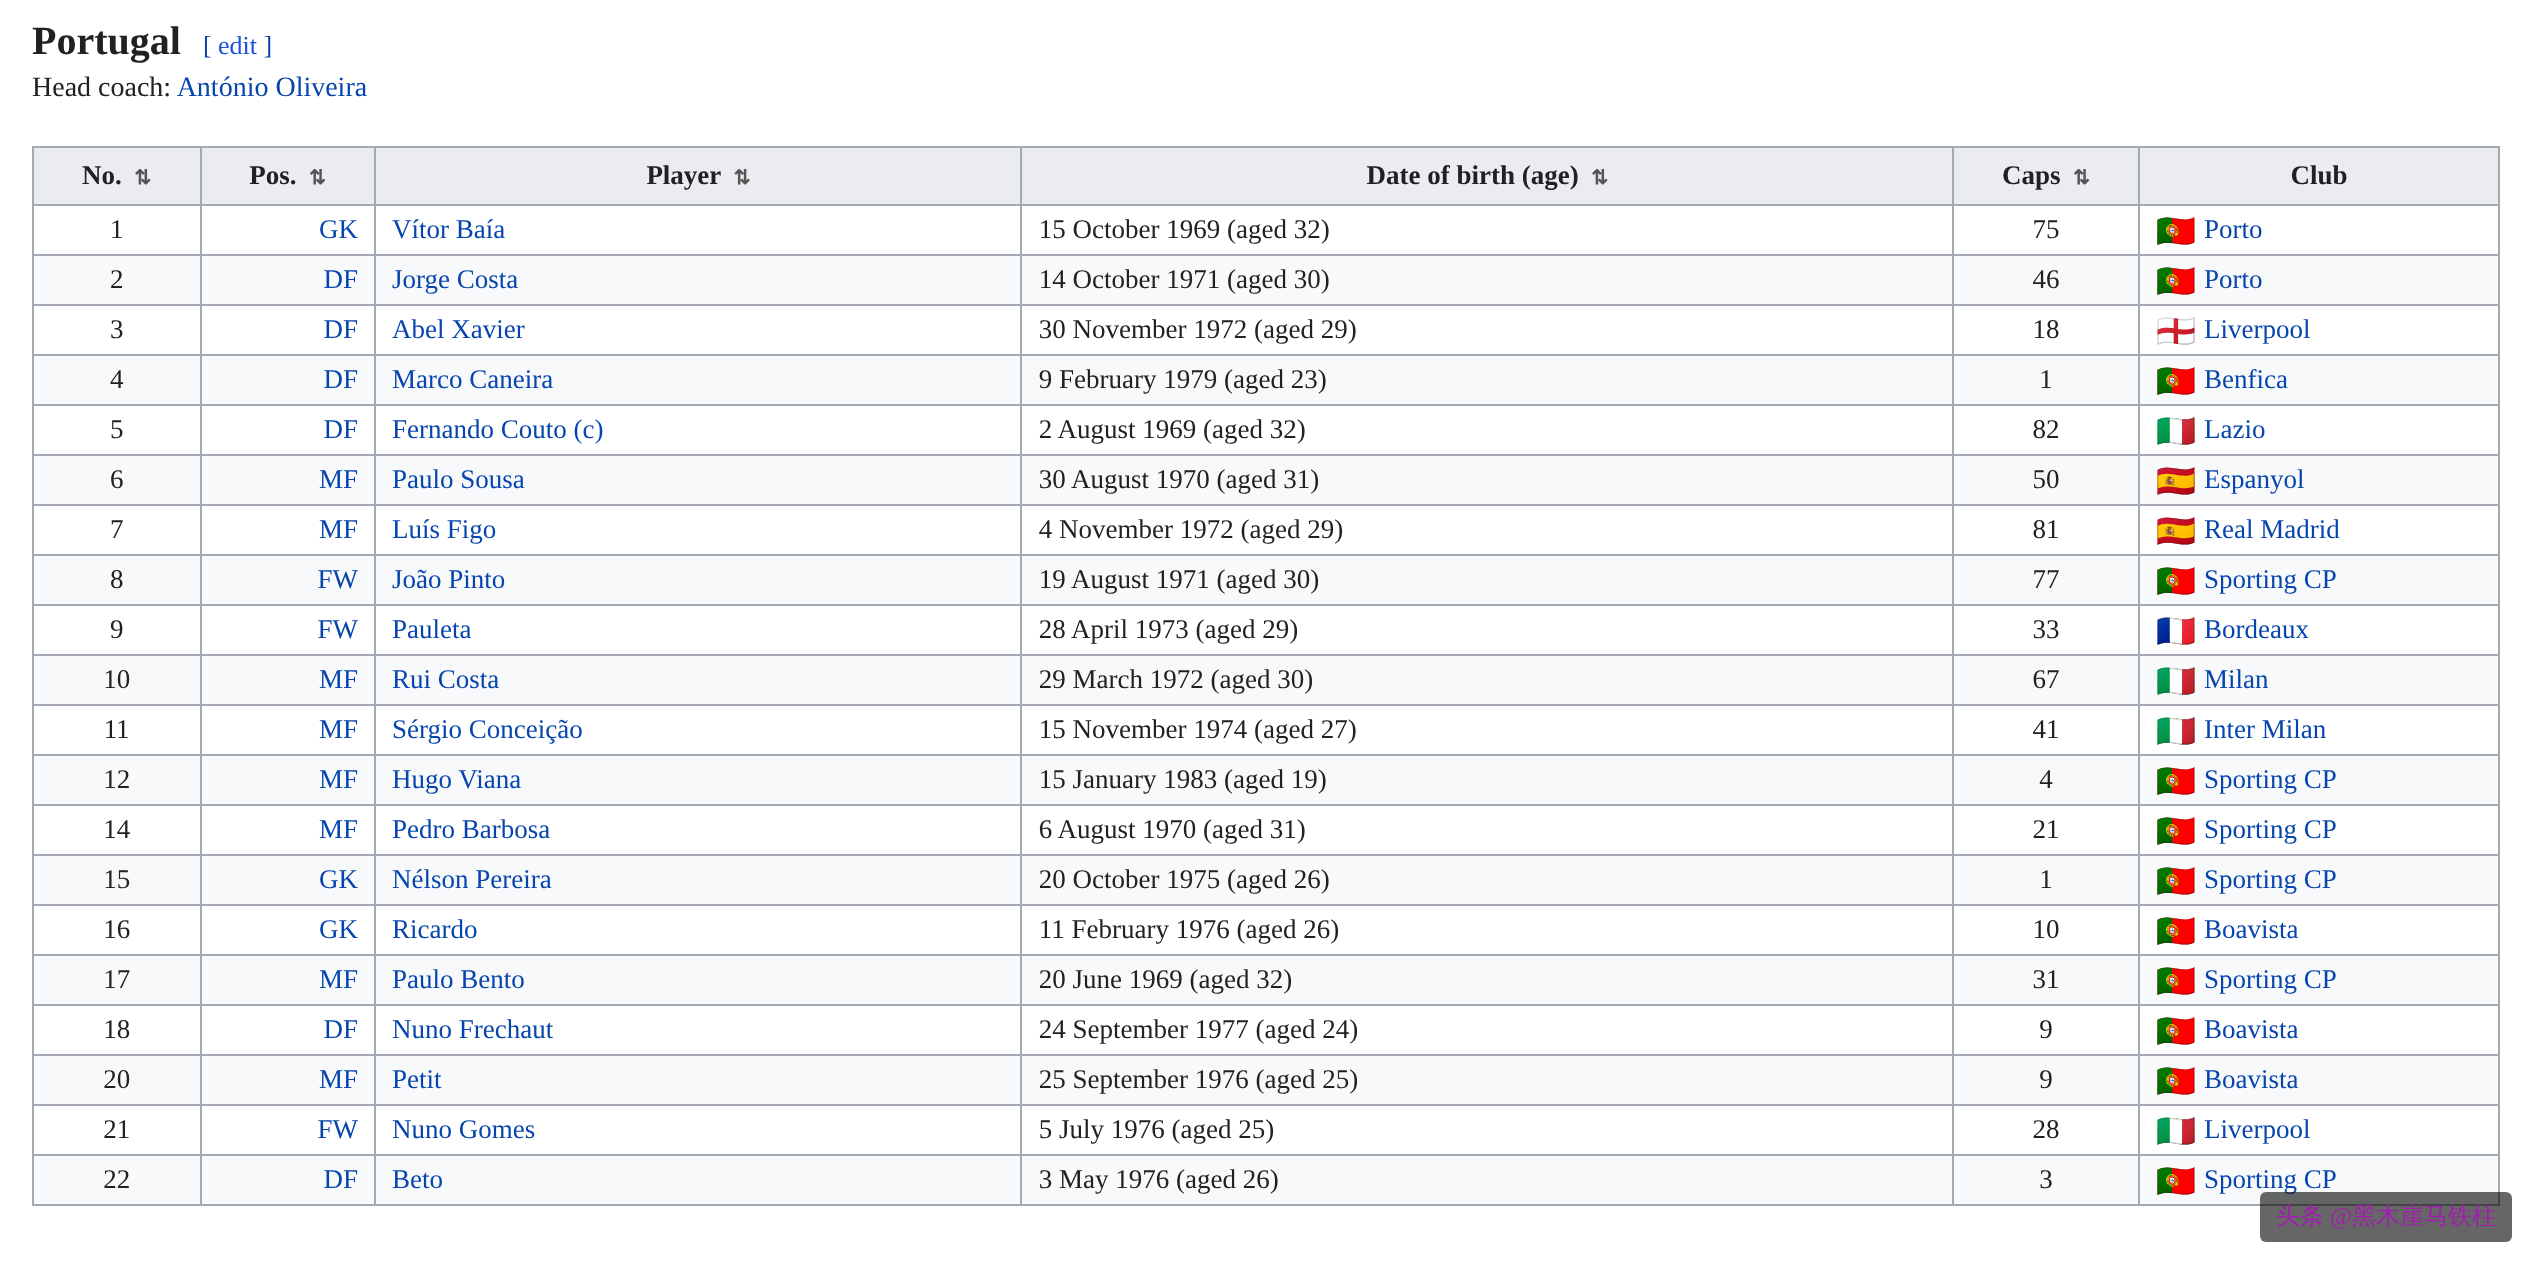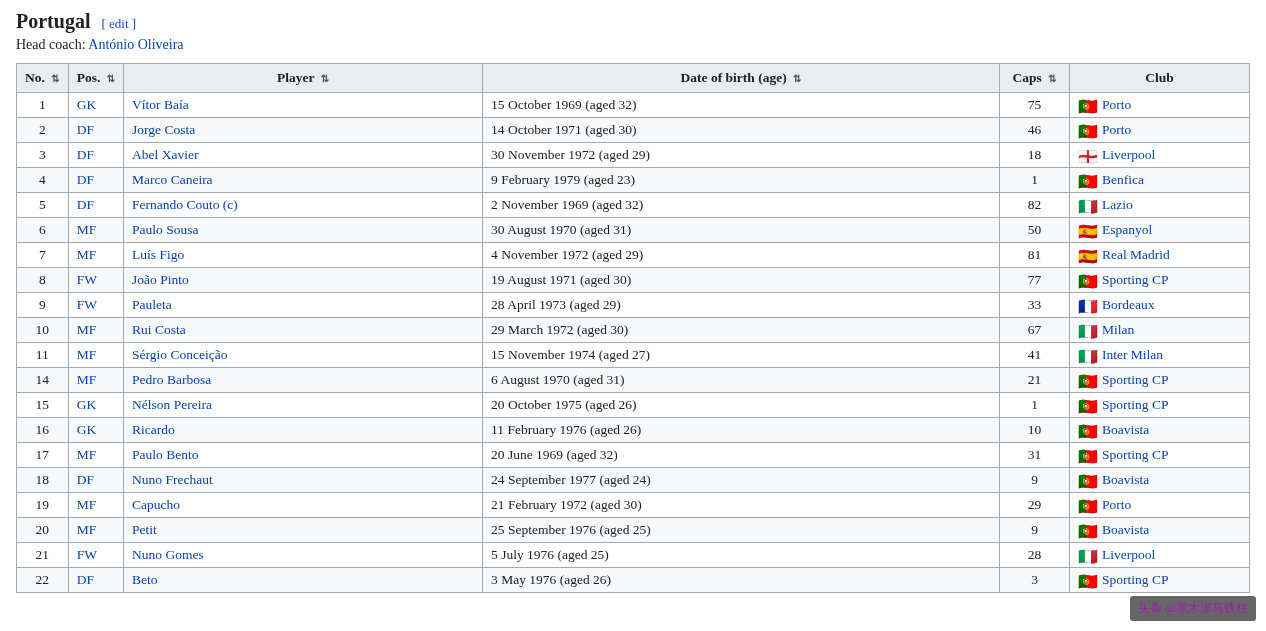--- a/index.html
+++ b/index.html
@@ -17,49 +17,49 @@
     }
     .edit-link {
       font-size: 13px;
       color: #0645ad;
       font-weight: normal;
       margin-left: 6px;
     }
     .edit-link a { color: #1d4ed8; text-decoration: none; }
     .head-coach {
       font-size: 14px;
-      margin-bottom: 10px;
+      margin-bottom: 20px;
     }
     .head-coach a { color: #0645ad; text-decoration: none; }
     table {
       width: 100%;
       border-collapse: collapse;
       font-size: 13.5px;
     }
     thead tr {
       background: #eaecf0;
     }
     th {
-      padding: 6px 8px;
+      padding: 6px 24px;
       border: 1px solid #a2a9b1;
       text-align: center;
       font-weight: bold;
       white-space: nowrap;
       cursor: pointer;
       user-select: none;
     }
     th.player-col { text-align: center; }
     th.dob-col { text-align: center; }
     td {
       padding: 4px 8px;
       border: 1px solid #a2a9b1;
       vertical-align: middle;
     }
     td.no-col { text-align: center; }
-    td.pos-col { text-align: left; }
+    td.pos-col { text-align: right; }
     td.dob-col { text-align: left; }
     td.caps-col { text-align: center; }
     td.club-col { text-align: left; white-space: nowrap; }
     td.player-col { text-align: left; }
     tbody tr:nth-child(even) { background: #f8f9fa; }
     tbody tr:nth-child(odd) { background: #ffffff; }
     a { color: #0645ad; text-decoration: none; }
     .sort-icon { font-size: 10px; margin-left: 3px; color: #555; }
     .flag {
       display: inline-block;
@@ -177,21 +177,21 @@
           <div class="club-cell">
             <span class="flag">🇵🇹</span>
             <a href="#">Benfica</a>
           </div>
         </td>
       </tr>
       <tr>
         <td class="no-col">5</td>
         <td class="pos-col"><a href="#">DF</a></td>
         <td class="player-col"><a href="#">Fernando Couto (c)</a></td>
-        <td class="dob-col">2 November 1969 (aged 32)</td>
+        <td class="dob-col">2 August 1969 (aged 32)</td>
         <td class="caps-col">82</td>
         <td class="club-col">
           <div class="club-cell">
             <span class="flag">🇮🇹</span>
             <a href="#">Lazio</a>
           </div>
         </td>
       </tr>
       <tr>
         <td class="no-col">6</td>
@@ -265,20 +265,33 @@
         <td class="dob-col">15 November 1974 (aged 27)</td>
         <td class="caps-col">41</td>
         <td class="club-col">
           <div class="club-cell">
             <span class="flag">🇮🇹</span>
             <a href="#">Inter Milan</a>
           </div>
         </td>
       </tr>
       <tr>
+        <td class="no-col">12</td>
+        <td class="pos-col"><a href="#">MF</a></td>
+        <td class="player-col"><a href="#">Hugo Viana</a></td>
+        <td class="dob-col">15 January 1983 (aged 19)</td>
+        <td class="caps-col">4</td>
+        <td class="club-col">
+          <div class="club-cell">
+            <span class="flag">🇵🇹</span>
+            <a href="#">Sporting CP</a>
+          </div>
+        </td>
+      </tr>
+      <tr>
         <td class="no-col">14</td>
         <td class="pos-col"><a href="#">MF</a></td>
         <td class="player-col"><a href="#">Pedro Barbosa</a></td>
         <td class="dob-col">6 August 1970 (aged 31)</td>
         <td class="caps-col">21</td>
         <td class="club-col">
           <div class="club-cell">
             <span class="flag">🇵🇹</span>
             <a href="#">Sporting CP</a>
           </div>
@@ -330,33 +343,20 @@
         <td class="dob-col">24 September 1977 (aged 24)</td>
         <td class="caps-col">9</td>
         <td class="club-col">
           <div class="club-cell">
             <span class="flag">🇵🇹</span>
             <a href="#">Boavista</a>
           </div>
         </td>
       </tr>
       <tr>
-        <td class="no-col">19</td>
-        <td class="pos-col"><a href="#">MF</a></td>
-        <td class="player-col"><a href="#">Capucho</a></td>
-        <td class="dob-col">21 February 1972 (aged 30)</td>
-        <td class="caps-col">29</td>
-        <td class="club-col">
-          <div class="club-cell">
-            <span class="flag">🇵🇹</span>
-            <a href="#">Porto</a>
-          </div>
-        </td>
-      </tr>
-      <tr>
         <td class="no-col">20</td>
         <td class="pos-col"><a href="#">MF</a></td>
         <td class="player-col"><a href="#">Petit</a></td>
         <td class="dob-col">25 September 1976 (aged 25)</td>
         <td class="caps-col">9</td>
         <td class="club-col">
           <div class="club-cell">
             <span class="flag">🇵🇹</span>
             <a href="#">Boavista</a>
           </div>

